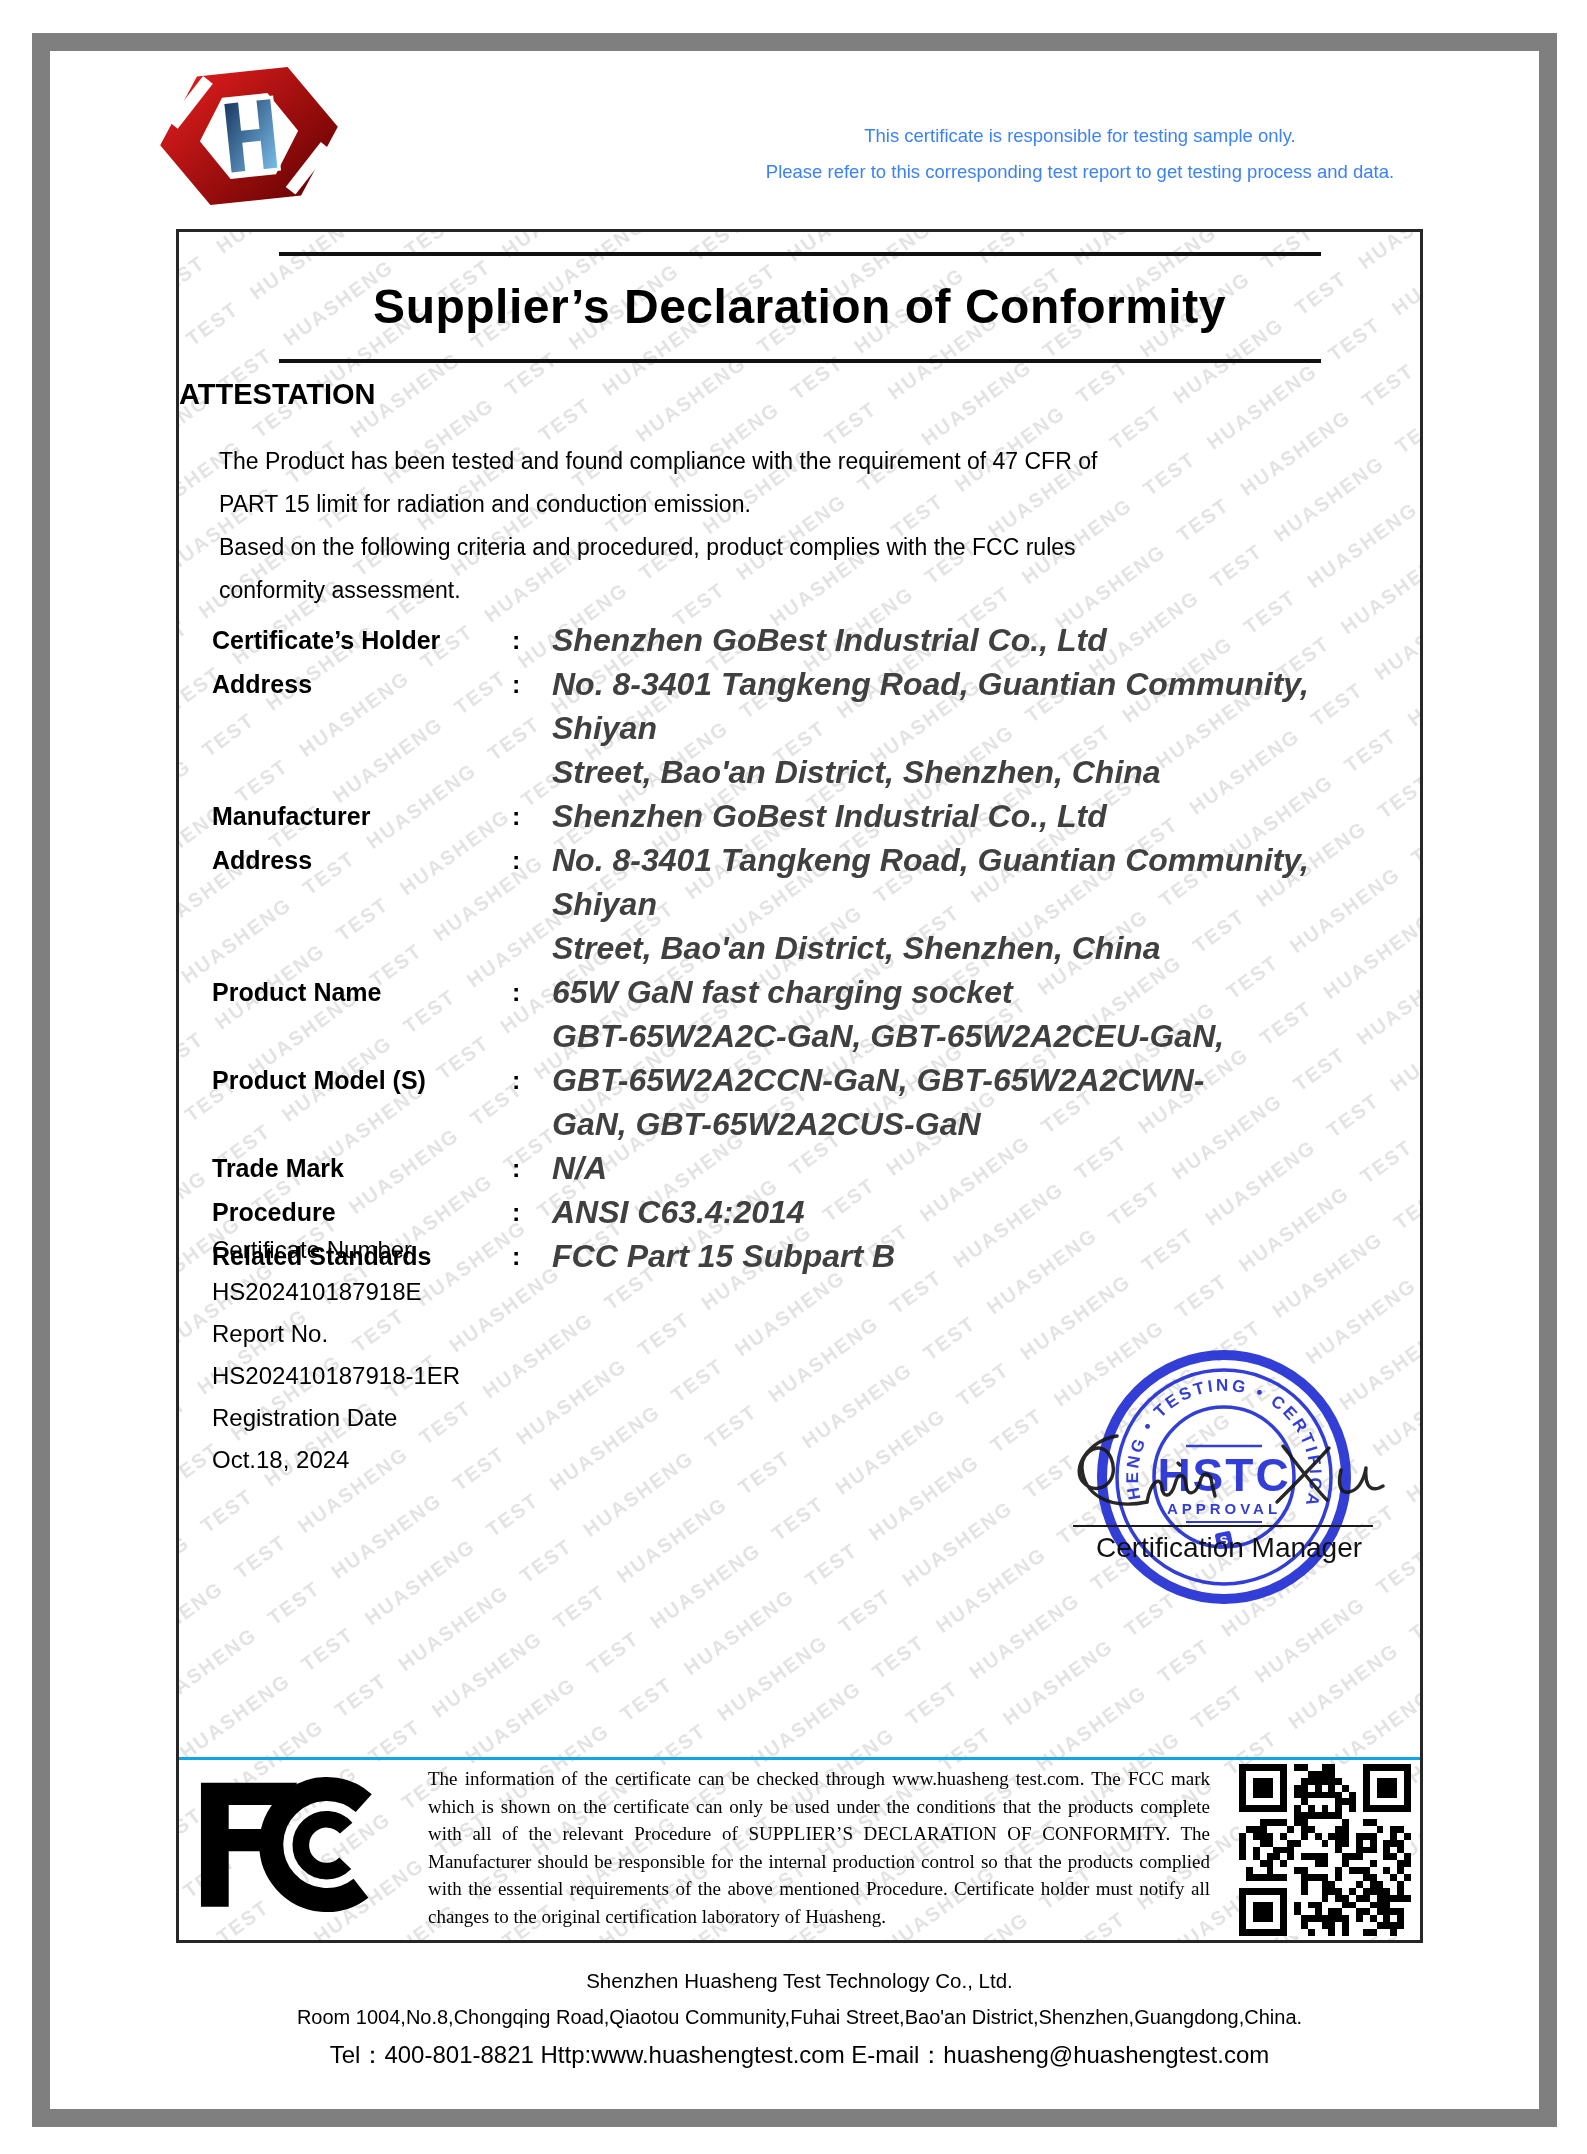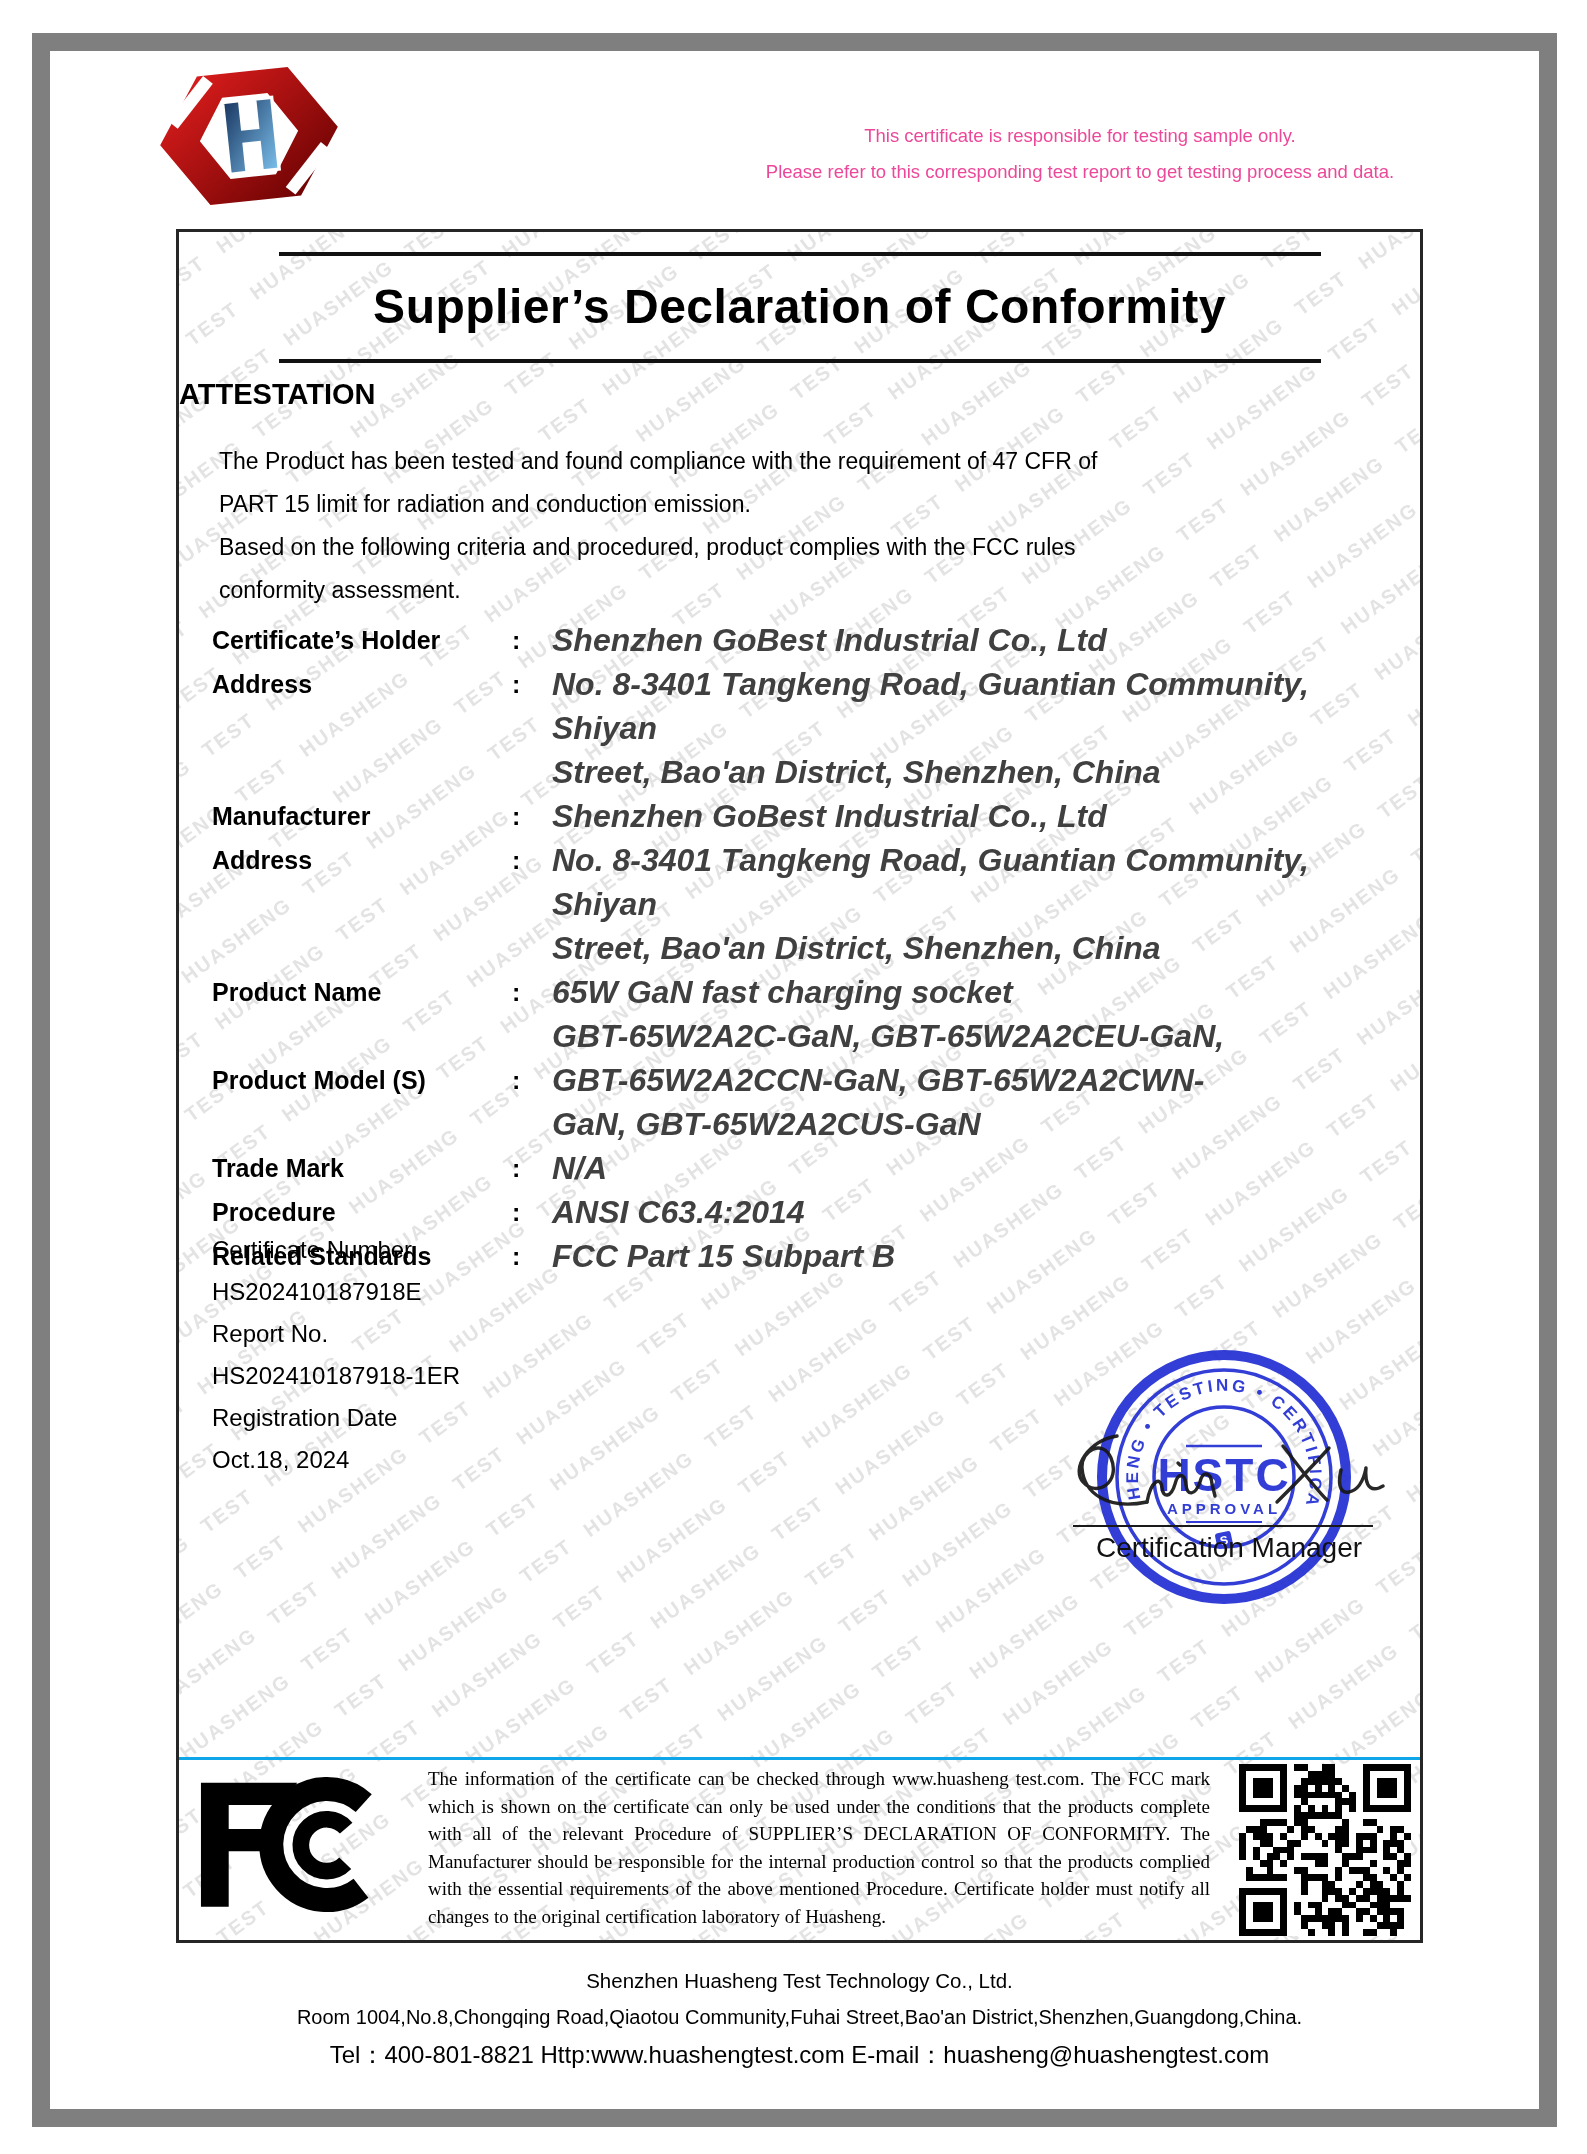--- a/index.html
+++ b/index.html
@@ -2,21 +2,21 @@
 <html><head>
 <meta charset="utf-8">
 <style>
   html,body{margin:0;padding:0;background:#fff;}
   .canvas{position:relative;width:1587px;height:2154px;background:#fff;overflow:hidden;
           font-family:"Liberation Sans",sans-serif;color:#111;}
   .gray-frame{position:absolute;left:32px;top:33px;width:1525px;height:2094px;
               border:18px solid #7f7f7f;box-sizing:border-box;}
   .logo{position:absolute;left:150px;top:60px;width:198px;height:152px;}
   .disclaimer{position:absolute;left:690px;top:118px;width:780px;text-align:center;
-              font-size:18.5px;line-height:36px;color:#ec4899;}
+              font-size:18.5px;line-height:36px;color:#3b82f6;}
   .cert-box{position:absolute;left:176px;top:229px;width:1247px;height:1714px;
             border:3px solid #262626;box-sizing:border-box;background:#fff;}
   .watermark{position:absolute;inset:0;overflow:hidden;z-index:0;pointer-events:none;}
   .watermark-inner{position:absolute;left:-650px;top:-520px;width:2750px;height:2950px;
             transform:rotate(-36deg);font-size:20px;font-weight:bold;line-height:57px;
             letter-spacing:2px;word-spacing:12px;color:#bdbdbd;opacity:.42;}
   .title-wrap{position:absolute;left:50%;transform:translateX(-50%);top:20px;width:1042px;
             border-top:4px solid #111;border-bottom:4px solid #111;padding:6px 0 8px 0;
             text-align:center;z-index:1;}
   .title{font-size:48px;font-weight:bold;margin:17px;letter-spacing:.5px;color:#000;}

